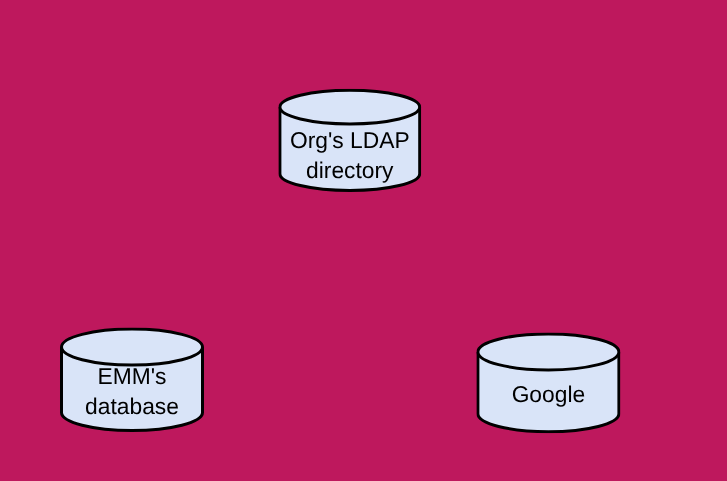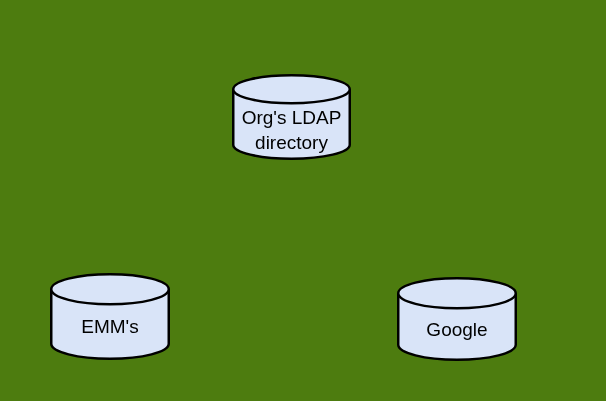--- a/index.html
+++ b/index.html
@@ -44,40 +44,41 @@
     pointer-events: none;
   }
   
   .node-ldap .node-label   { top: 27px; bottom: 2px; }
   .node-emm .node-label    { top: 24px; bottom: 4px; }
   .node-google .node-label { top: 28px; bottom: 8px; }
 </style>
 </head>
 <body>
 
-<div class="stage" style="background: #4d7c0f;">
+<div class="stage" style="background: #be185d;">
 
   <div class="node node-ldap" style="left:232px; top:74px; width:119px; height:86px;">
     <svg width="119" height="86" viewBox="0 0 119 86">
       <path class="cyl-stroke" d="M 1.25 15.25 L 1.25 70.75 A 58.25 14 0 0 0 117.75 70.75 L 117.75 15.25" fill="#d9e4f8"></path>
       <ellipse class="cyl-stroke" cx="59.5" cy="15.25" rx="58.25" ry="14" fill="#d9e4f8"></ellipse>
     </svg>
     <div class="node-label" style="color: rgb(0, 0, 0);">
       <span>Org's LDAP</span>
       <span>directory</span>
     </div>
   </div>
 
   <div class="node node-emm" style="left:50px; top:273px; width:120px; height:87px;">
     <svg width="120" height="87" viewBox="0 0 120 87">
       <path class="cyl-stroke" d="M 1.25 16.25 L 1.25 70.75 A 58.75 15 0 0 0 118.75 70.75 L 118.75 16.25" fill="#d9e4f8"></path>
       <ellipse class="cyl-stroke" cx="60" cy="16.25" rx="58.75" ry="15" fill="#d9e4f8"></ellipse>
     </svg>
     <div class="node-label" style="color: rgb(0, 0, 0);">
       <span>EMM's</span>
+      <span>database</span>
     </div>
   </div>
 
   <div class="node node-google" style="left:397px; top:277px; width:120px; height:84px;">
     <svg width="120" height="84" viewBox="0 0 120 84">
       <path class="cyl-stroke" d="M 1.25 16.25 L 1.25 67.75 A 58.75 15 0 0 0 118.75 67.75 L 118.75 16.25" fill="#d9e4f8"></path>
       <ellipse class="cyl-stroke" cx="60" cy="16.25" rx="58.75" ry="15" fill="#d9e4f8"></ellipse>
     </svg>
     <div class="node-label" style="color: rgb(0, 0, 0);">
       <span>Google</span>

